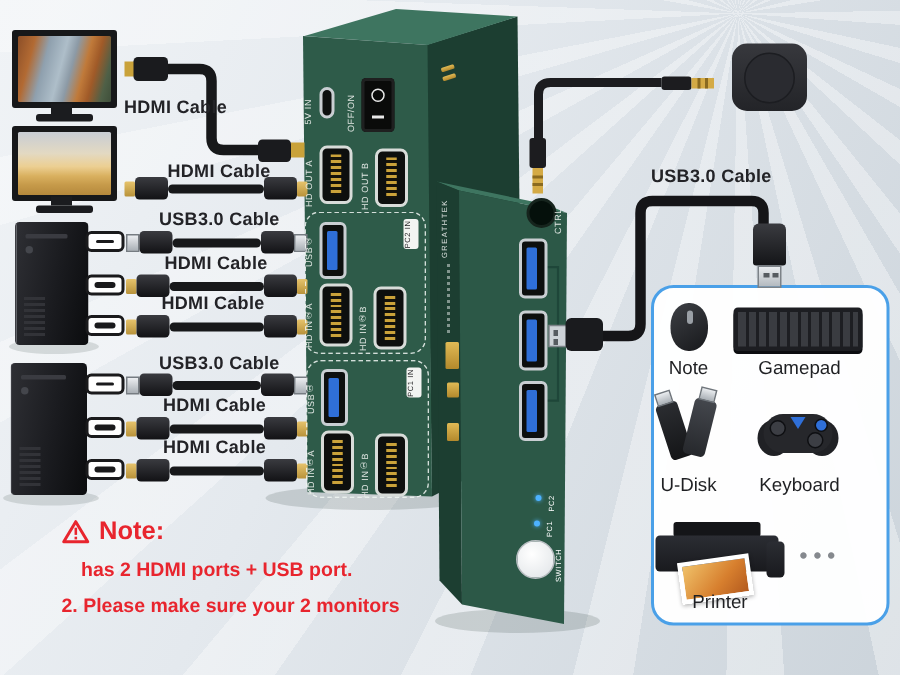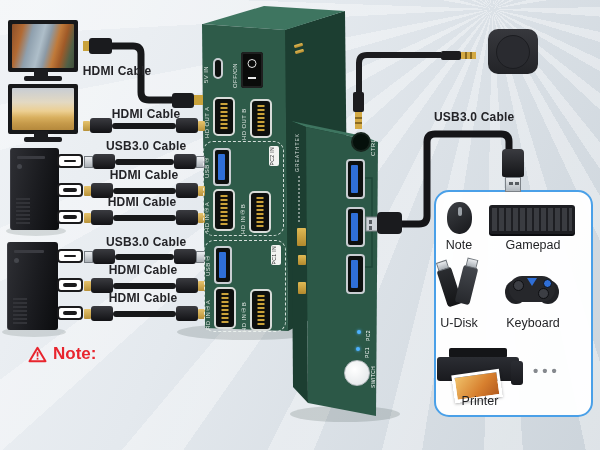--- a/index.html
+++ b/index.html
@@ -310,27 +310,29 @@
 
   <div class="abs" style="left:437px;top:348px;width:86px;height:46px">
     <div class="printer-top" style="left:12px;top:0;width:58px;height:10px"></div>
     <div class="printer-body" style="left:0;top:9px;width:82px;height:24px"></div>
     <div class="printer-body" style="left:74px;top:13px;width:12px;height:24px"></div>
     <div class="printer-photo" style="left:16px;top:24px;width:42px;height:22px"></div>
   </div>
   <div class="p-label" style="left:450px;top:394px;width:60px">Printer</div>
   <div class="more-dots" style="left:533px;top:362px">•••</div>
 
-  <div class="note" style="left:28px;top:344px;width:240px">
+  <div class="note" style="left:41px;top:344px;width:240px">
     <div class="note-title">
       <svg width="19" height="17" viewBox="0 0 19 17">
         <path d="M9.5 1.8 L17.5 15.2 H1.5 Z" fill="none" stroke="#e8252e" stroke-width="2" stroke-linejoin="round"></path>
         <rect x="8.7" y="5.8" width="1.7" height="4.8" fill="#e8252e"></rect>
         <rect x="8.7" y="11.8" width="1.7" height="1.8" fill="#e8252e"></rect>
       </svg>
       <span>Note:</span>
     </div>
     <div class="note-item">
+      <div class="ind">has 2 HDMI ports + USB port.</div>
     </div>
     <div class="note-item">
+      <div>2. Please make sure your 2 monitors</div>
     </div>
   </div>
 </div>
 
 </body></html>

